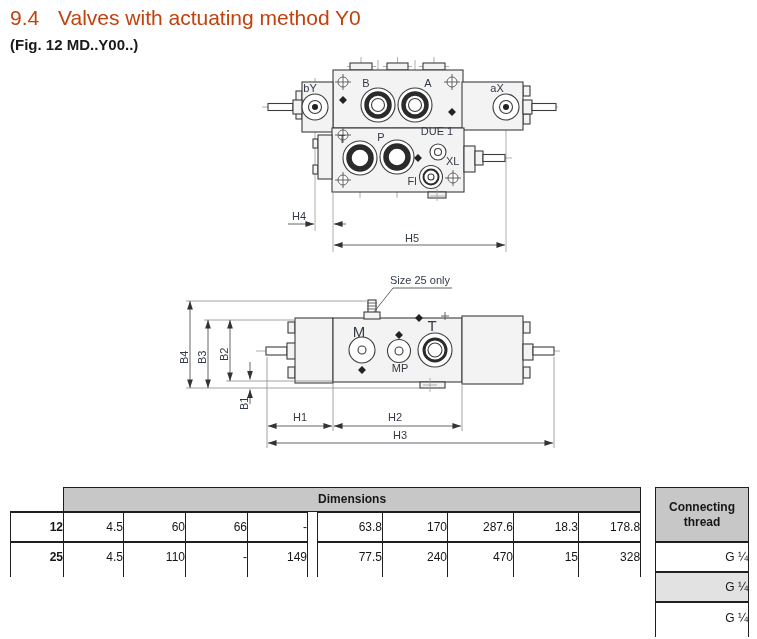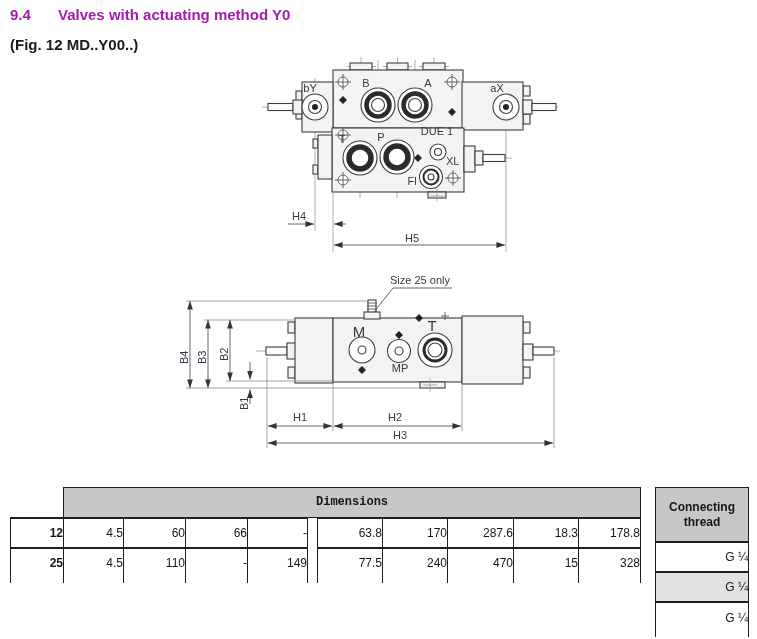--- a/index.html
+++ b/index.html
@@ -1,21 +1,21 @@
 <!DOCTYPE html>
 <html><head>
 <meta charset="utf-8">
 <style>
   html,body { margin:0; padding:0; background:#fff; }
   .page {
     position:relative; width:757px; height:639px; background:#ffffff;
     font-family:"Liberation Sans", sans-serif; overflow:hidden;
   }
   
-  .h-title { position:absolute; left:10px; top:6px; font-size:15px; font-weight:bold; color:#a21caf; }
+  .h-title { position:absolute; left:10px; top:6px; font-size:21px; font-weight:normal; color:#c2410c; }
   .h-title .sec { display:inline-block; width:48px; }
   .h-fig { position:absolute; left:10px; top:36px; font-size:15px; font-weight:bold; color:#1a1a1a; }
 
   
   .drawing { position:absolute; left:0; top:0; }
   .sh   { stroke:#3d3d3d; stroke-width:1.1; fill:#f3f3f3; }
   .shw  { stroke:#3d3d3d; stroke-width:1.1; fill:#ffffff; }
   .cl   { stroke:#9b9b9b; stroke-width:0.8; fill:none; }
   .dl   { stroke:#555555; stroke-width:0.9; fill:none; }
   .ext  { stroke:#8a8a8a; stroke-width:0.8; fill:none; }
@@ -24,21 +24,21 @@
   text.dim { font-size:11px; fill:#333a47; }
   .dot { fill:#222; stroke:none; }
 
   
   table { border-collapse:collapse; table-layout:fixed; }
   .dims-table { position:absolute; left:10px; top:487px; width:630px; }
   .conn-table { position:absolute; left:655px; top:487px; width:93px; }
   th, td { border:1px solid #1f1f1f; text-align:center; vertical-align:middle;
            font-size:12px; color:#161616; padding:0; }
   th { background:#c7c7c7; font-weight:bold; }
-  tr.ghead { height:30px;font-family:Liberation Mono, monospace; }
+  tr.ghead { height:24px; }
   tr.cols  { height:26px; }
   tr.cols th { border-bottom-width:2px; }
   tr.data  { height:30px; }
   tr.data td { border-top-width:2px; border-bottom:none; background:#ffffff;text-align:right; }
   tr.shaded td { background:#e2e2e2; }
   td.ng { font-weight:bold; }
   th.gap, td.gap, tr.data td.gap, tr.shaded td.gap {
     border-top:none; border-bottom:none; background:#ffffff; }
   .blank { border:none; background:#ffffff; }
   tr.stub { height:5px; }

